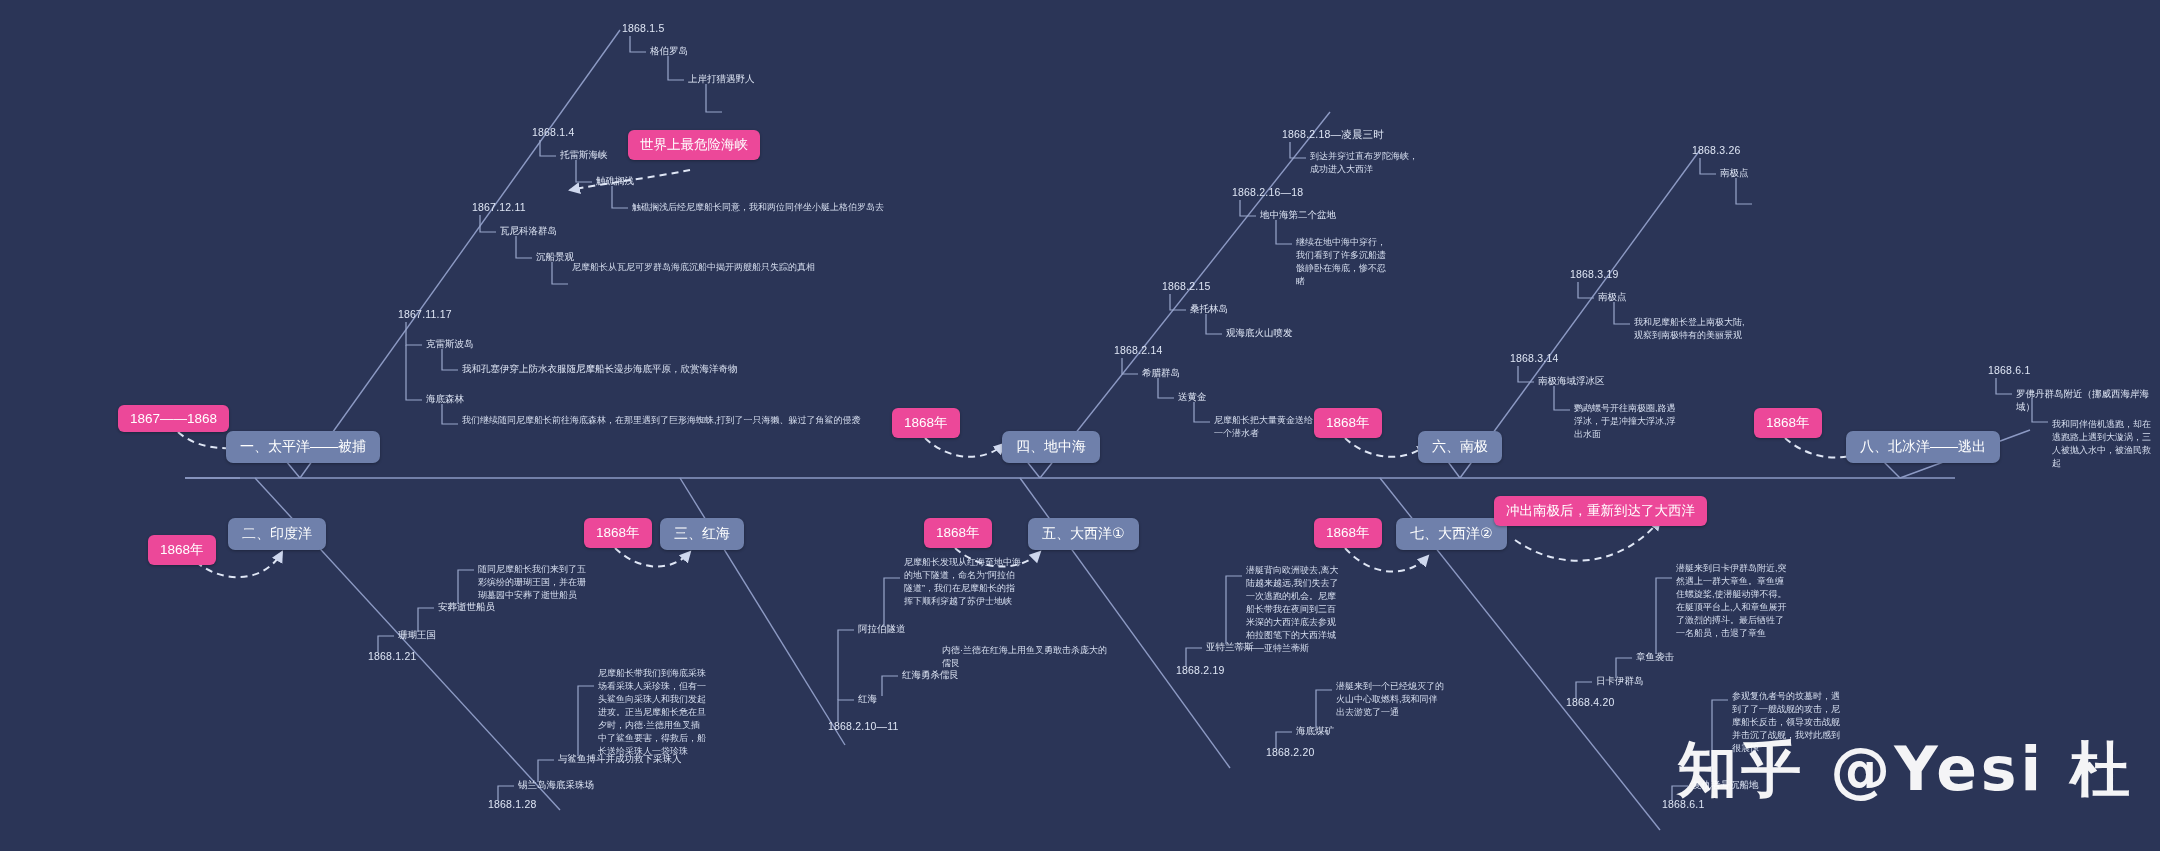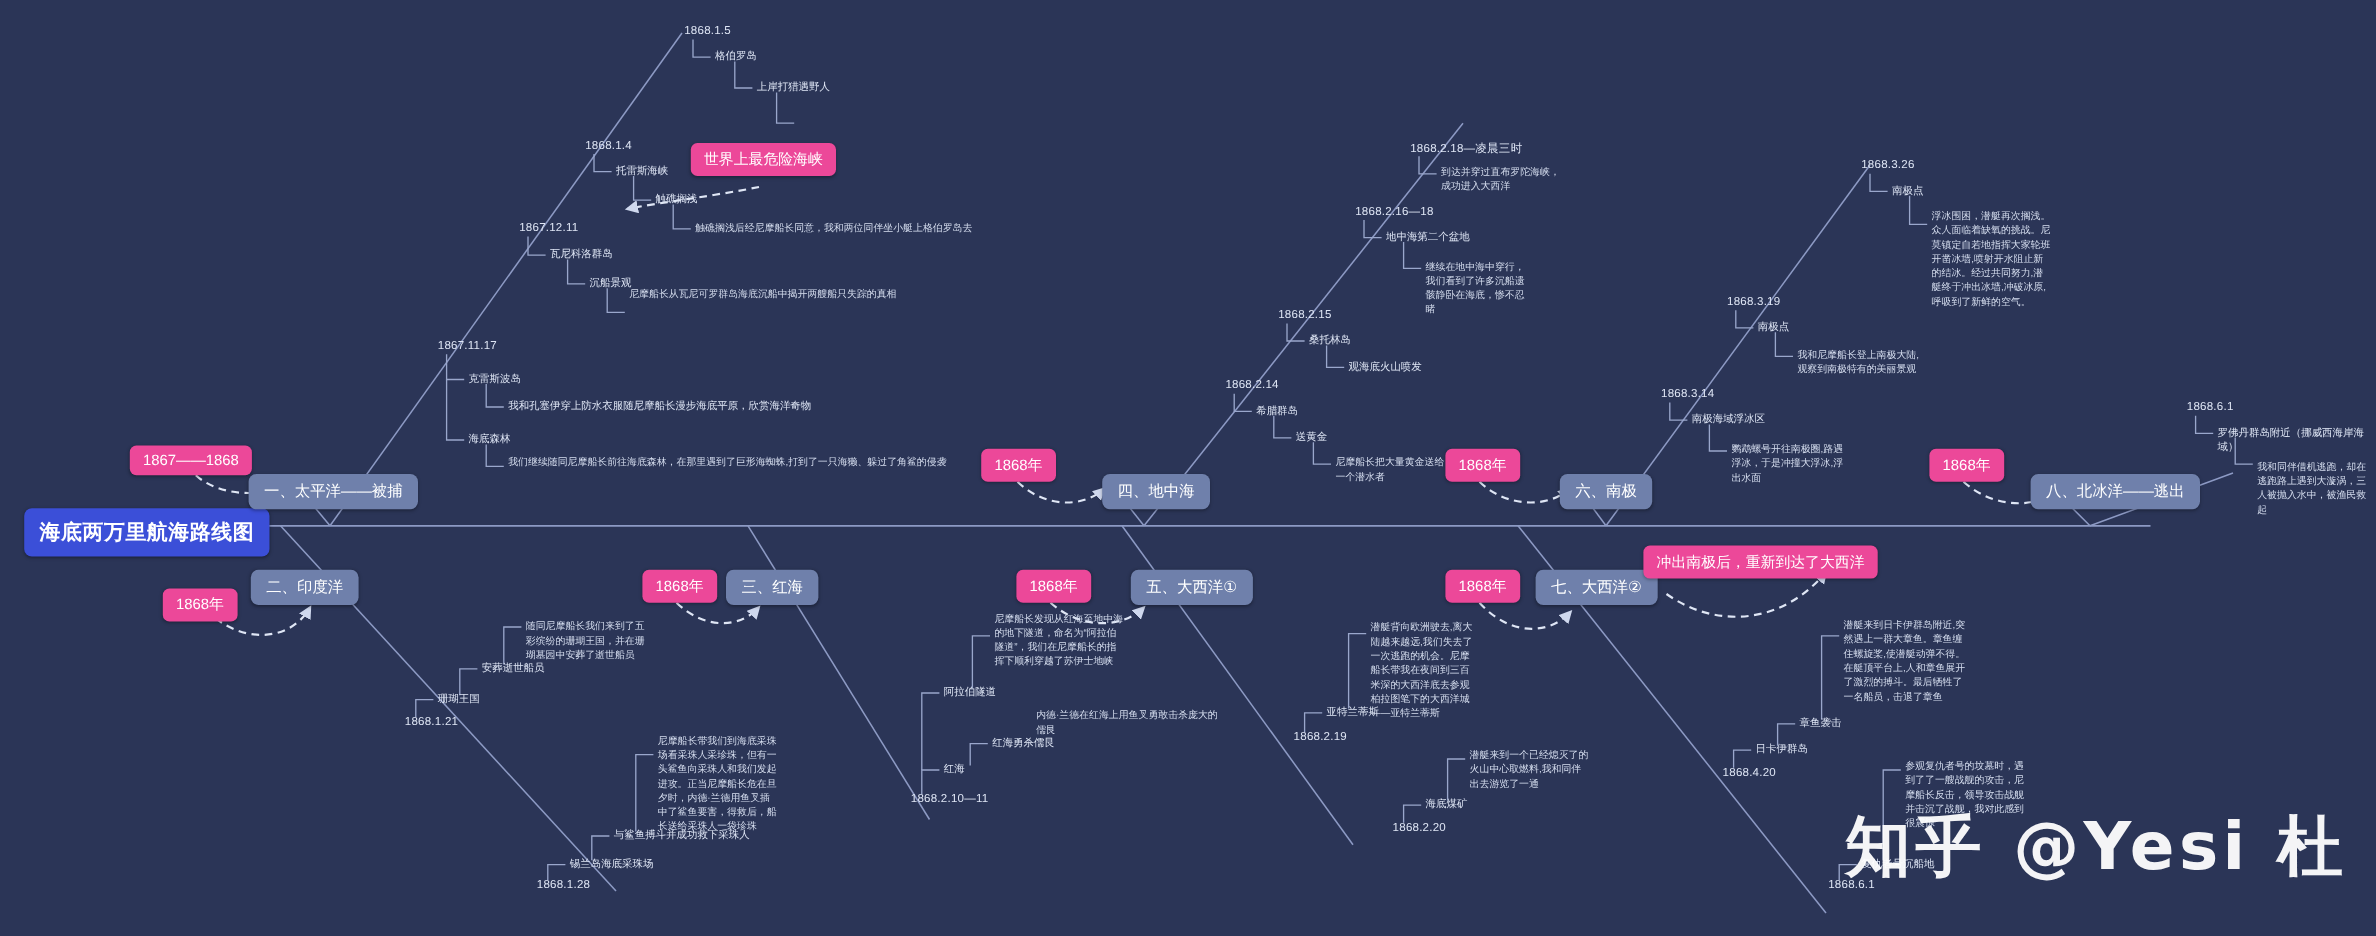--- a/index.html
+++ b/index.html
@@ -182,21 +182,20 @@
     <path d="M1576,698 L1576,682 L1592,682" stroke="#9aa7cc" stroke-width="1.2" fill="none"></path>
     <path d="M1616,678 L1616,658 L1632,658" stroke="#9aa7cc" stroke-width="1.2" fill="none"></path>
     <path d="M1656,654 L1656,578 L1672,578" stroke="#9aa7cc" stroke-width="1.2" fill="none"></path>
     <path d="M1672,800 L1672,786 L1688,786" stroke="#9aa7cc" stroke-width="1.2" fill="none"></path>
     <path d="M1712,782 L1712,700 L1728,700" stroke="#9aa7cc" stroke-width="1.2" fill="none"></path>
 
     <path d="M1996,378 L1996,394 L2012,394" stroke="#9aa7cc" stroke-width="1.2" fill="none"></path>
     <path d="M2032,398 L2032,422 L2048,422" stroke="#9aa7cc" stroke-width="1.2" fill="none"></path>
   </svg>
 
-  <div class="root-node" style="left:22px;top:462px;">海底两万里航海路线图</div>
 
   <div class="cat-node" style="left:226px;top:431px;">一、太平洋——被捕</div>
   <div class="cat-node" style="left:228px;top:518px;">二、印度洋</div>
   <div class="cat-node" style="left:660px;top:518px;">三、红海</div>
   <div class="cat-node" style="left:1002px;top:431px;">四、地中海</div>
   <div class="cat-node" style="left:1028px;top:518px;">五、大西洋①</div>
   <div class="cat-node" style="left:1418px;top:431px;">六、南极</div>
   <div class="cat-node" style="left:1396px;top:518px;text-align:center;">七、大西洋②</div>
   <div class="cat-node" style="left:1846px;top:431px;">八、北冰洋——逃出</div>
 
@@ -267,21 +266,20 @@
   <div class="date" style="left:1176px;top:664px;">1868.2.19</div>
   <div class="lvl1" style="left:1206px;top:641px;">亚特兰蒂斯</div>
   <div class="desc" style="left:1246px;top:564px;width:94px;">潜艇背向欧洲驶去,离大陆越来越远,我们失去了一次逃跑的机会。尼摩船长带我在夜间到三百米深的大西洋底去参观柏拉图笔下的大西洋城——亚特兰蒂斯</div>
 
   <div class="date" style="left:1266px;top:746px;">1868.2.20</div>
   <div class="lvl1" style="left:1296px;top:725px;">海底煤矿</div>
   <div class="desc" style="left:1336px;top:680px;width:110px;">潜艇来到一个已经熄灭了的火山中心取燃料,我和同伴出去游览了一通</div>
 
   <div class="date" style="left:1692px;top:144px;">1868.3.26</div>
   <div class="lvl1" style="left:1720px;top:167px;">南极点</div>
-  <div class="desc" style="left:1756px;top:190px;width:108px;">浮冰围困，潜艇再次搁浅。众人面临着缺氧的挑战。尼莫镇定自若地指挥大家轮班开凿冰墙,喷射开水阻止新的结冰。经过共同努力,潜艇终于冲出冰墙,冲破冰原,呼吸到了新鲜的空气。</div>
 
   <div class="date" style="left:1570px;top:268px;">1868.3.19</div>
   <div class="lvl1" style="left:1598px;top:291px;">南极点</div>
   <div class="desc" style="left:1634px;top:316px;width:116px;">我和尼摩船长登上南极大陆,观察到南极特有的美丽景观</div>
 
   <div class="date" style="left:1510px;top:352px;">1868.3.14</div>
   <div class="lvl1" style="left:1538px;top:375px;">南极海域浮冰区</div>
   <div class="desc" style="left:1574px;top:402px;width:104px;">鹦鹉螺号开往南极圈,路遇浮冰，于是冲撞大浮冰,浮出水面</div>
 
   <div class="date" style="left:1566px;top:696px;">1868.4.20</div>

